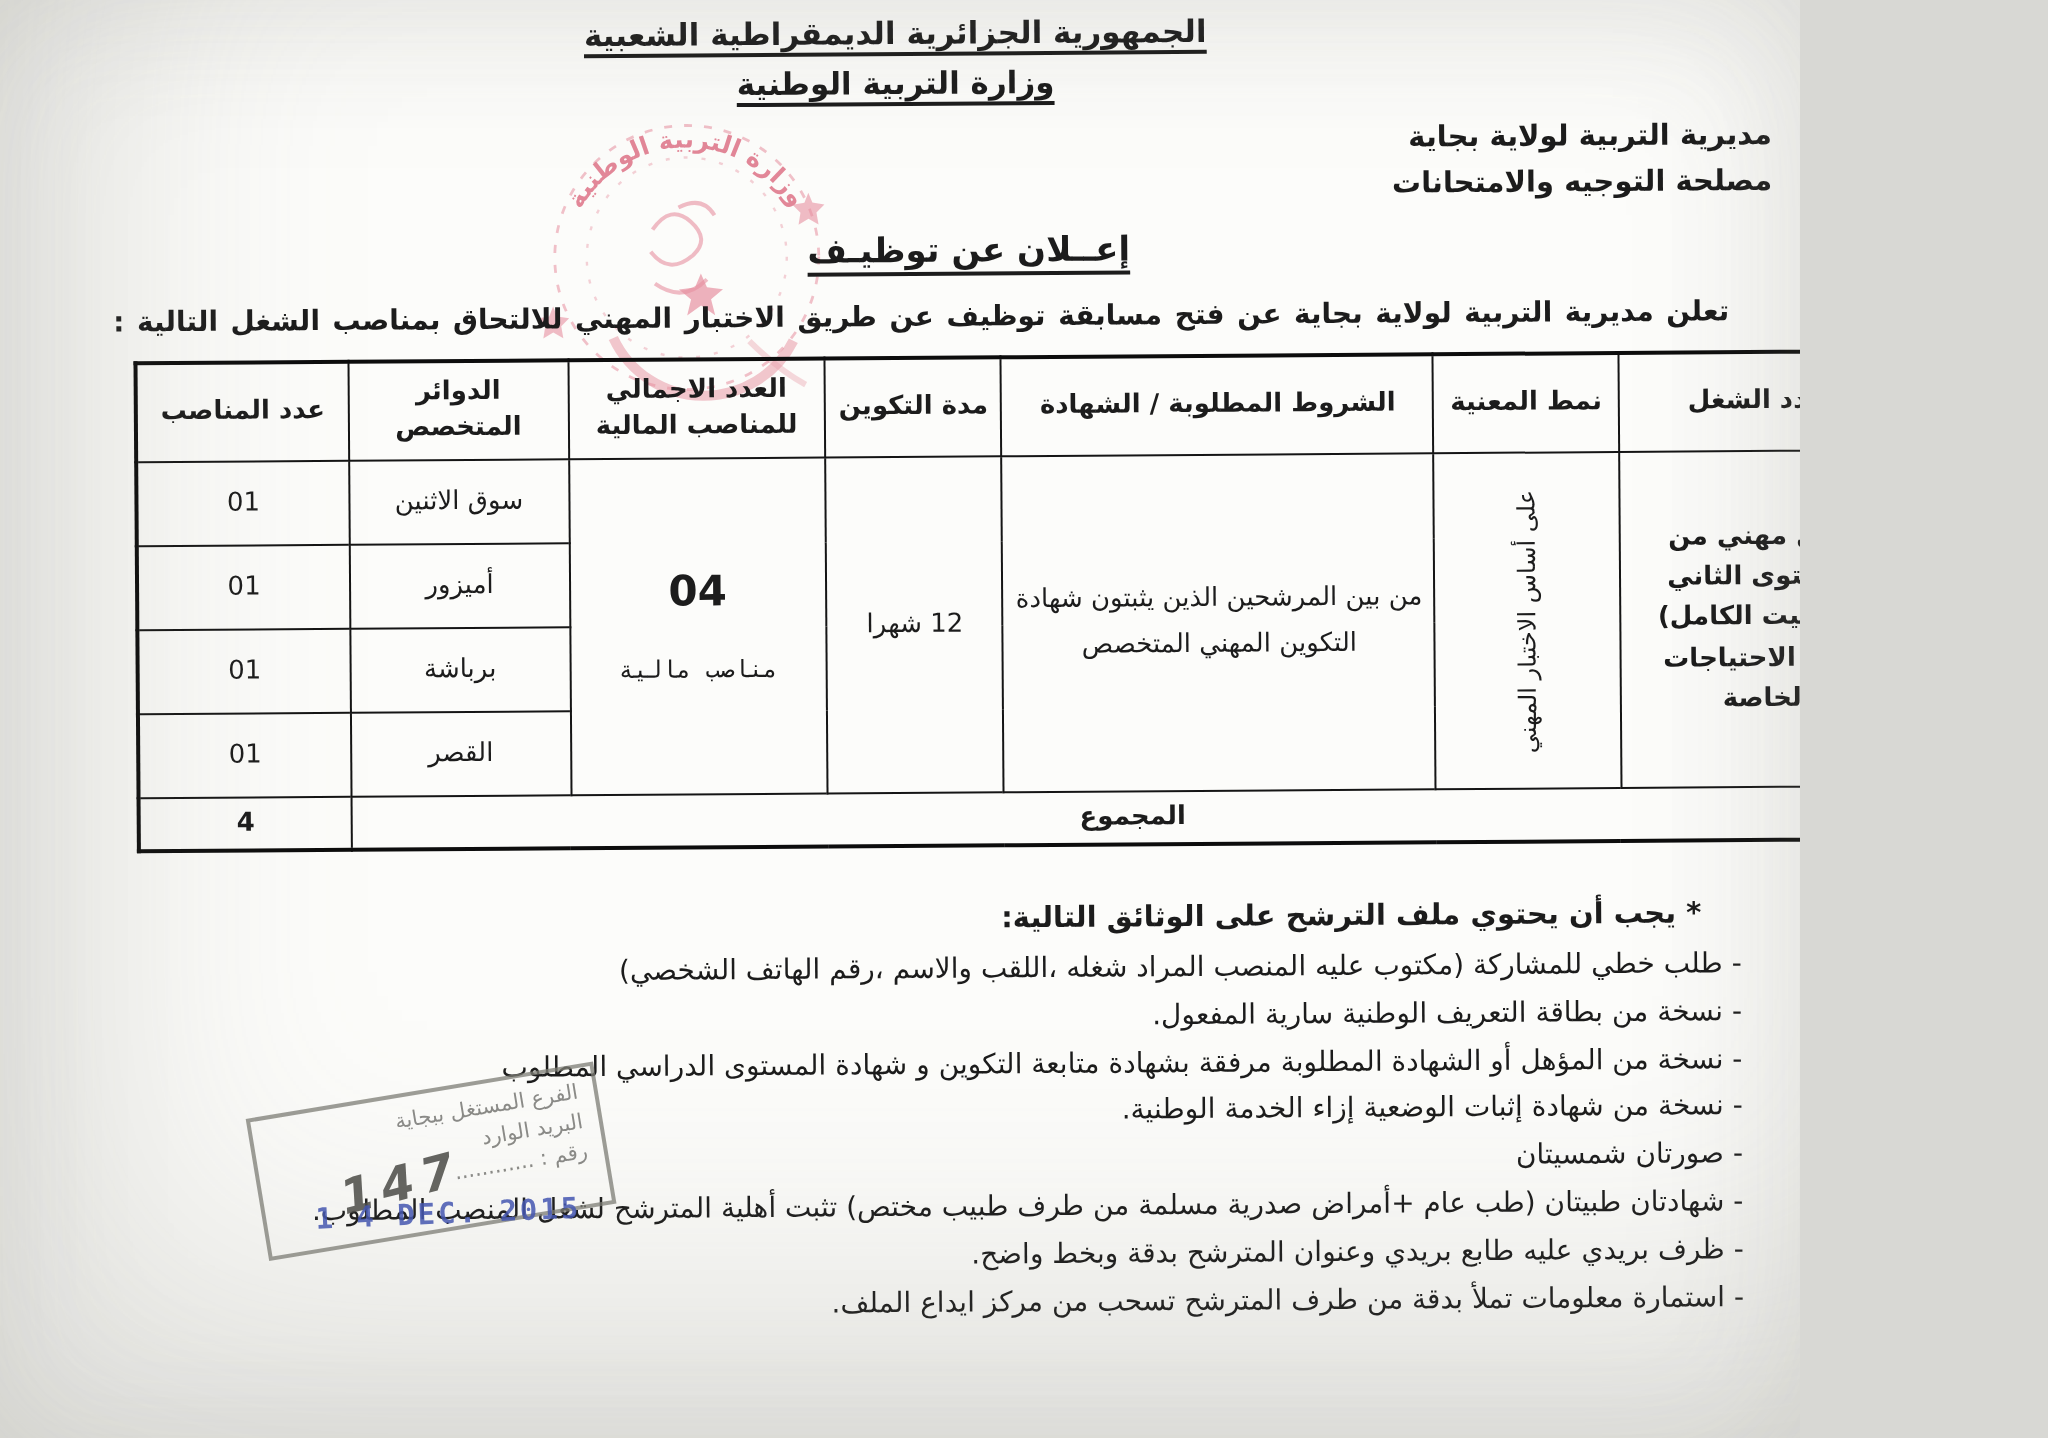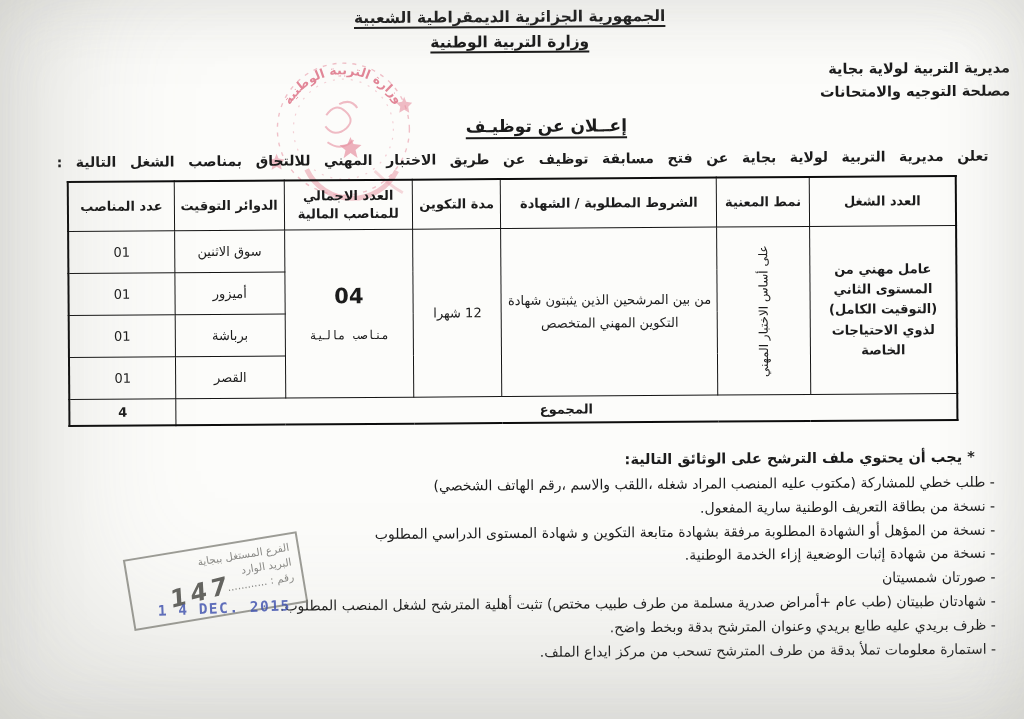--- a/index.html
+++ b/index.html
@@ -1,17 +1,17 @@
 <!DOCTYPE html>
 <html lang="ar"><head>
 <meta charset="utf-8">
 <style>
   html,body{margin:0;padding:0;background:#d8d8d4;}
   #page{
-    position:relative;width:1024px;height:719px;overflow:hidden;
+    position:relative;width:900px;height:719px;overflow:hidden;
     background:#fcfcfa;
     font-family:"DejaVu Sans",sans-serif;color:#1c1c1c;
   }
   #page::after{
     content:"";position:absolute;inset:0;pointer-events:none;
     box-shadow:inset 0 0 90px rgba(130,130,122,.16),
                inset 60px -80px 140px rgba(120,120,112,.18),
                inset -10px 10px 60px rgba(140,140,132,.08);
   }
   .tilt{position:absolute;inset:0;transform:rotate(-0.4deg);}
@@ -139,21 +139,21 @@
           <col style="width:109px">
           <col style="width:106px">
       </colgroup>
       <thead>
         <tr>
           <th>العدد الشغل</th>
           <th>نمط المعنية</th>
           <th>الشروط المطلوبة / الشهادة</th>
           <th>مدة التكوين</th>
           <th>العدد الاجمالي للمناصب المالية</th>
-          <th>الدوائر التوقيت</th>
+          <th>الدوائر المتخصص</th>
           <th>عدد المناصب</th>
         </tr>
       </thead>
       <tbody>
         <tr>
           <td class="job-cell" rowspan="4">عامل مهني من المستوى الثاني (التوقيت الكامل) لذوي الاحتياجات الخاصة</td>
           <td class="mode-cell" rowspan="4">
             <div class="vert-text">على أساس الاختبار المهني</div>
           </td>
           <td class="cond-cell" rowspan="4">من بين المرشحين الذين يثبتون شهادة التكوين المهني المتخصص</td>

